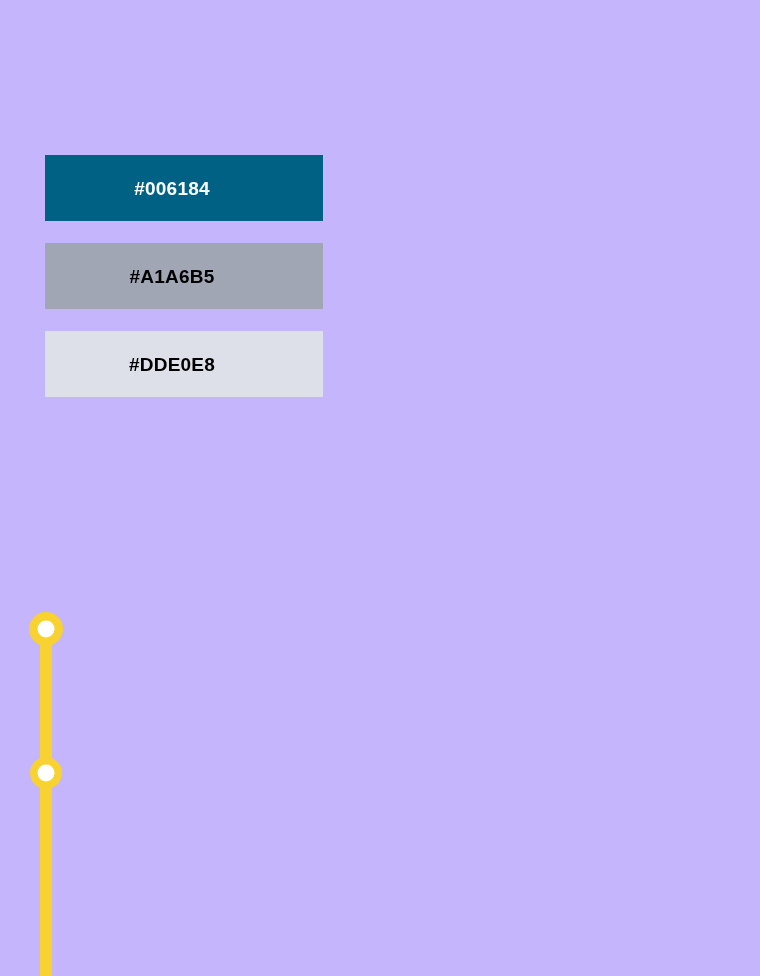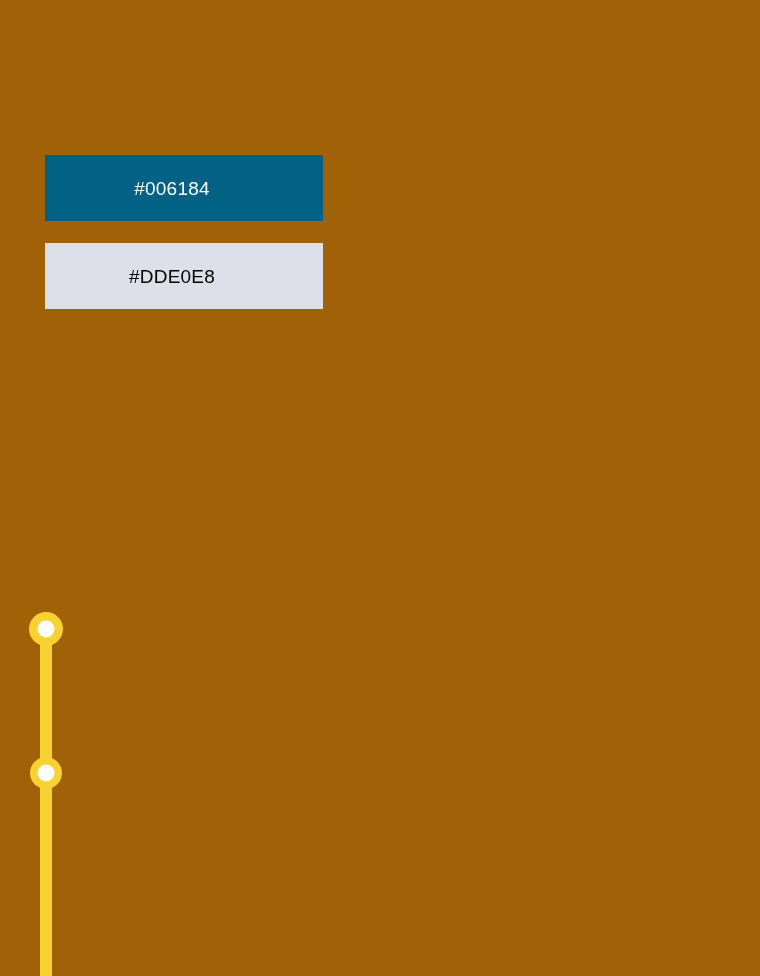--- a/index.html
+++ b/index.html
@@ -57,29 +57,32 @@
     width: 120px;
     height: 376px;
   }
   #timeline svg {
     display: block;
   }
 </style>
 </head>
 <body style="background: rgb(0, 0, 0);">
 
-<div id="stage" style="background: #a16207;">
+<div id="stage" style="background: #c4b5fd; font-weight: bold;">
 
   <div id="swatch-list">
 
     <div class="swatch" style="background-color: rgb(0, 97, 132);">
       <span class="swatch-label" style="color: rgb(255, 255, 255);">#006184</span>
     </div>
 
 
+    <div class="swatch" style="background-color: rgb(161, 166, 181);">
+      <span class="swatch-label" style="color: rgb(0, 0, 0);">#A1A6B5</span>
+    </div>
 
     <div class="swatch" style="background-color: rgb(221, 224, 232);">
       <span class="swatch-label" style="color: rgb(0, 0, 0);">#DDE0E8</span>
     </div>
 
   </div>
 
   <div id="timeline">
     <svg width="120" height="376" viewBox="0 0 120 376">
       <line id="tl-line" x1="46" y1="29" x2="46" y2="376" stroke="#F8D231" stroke-width="12"></line>

